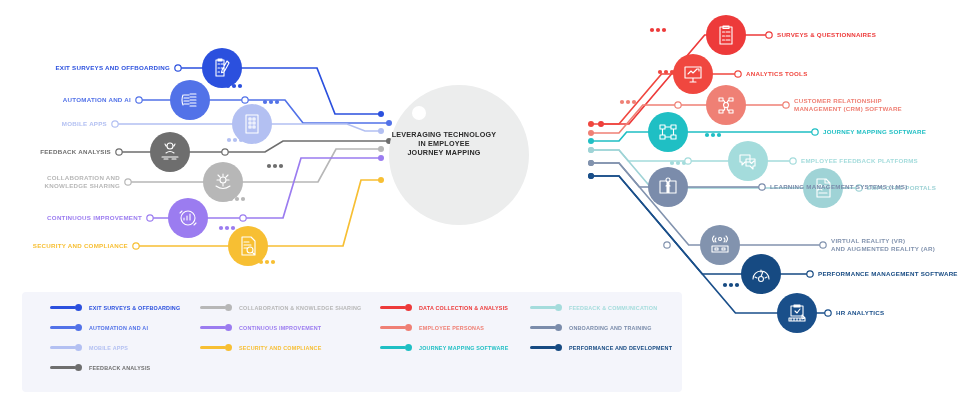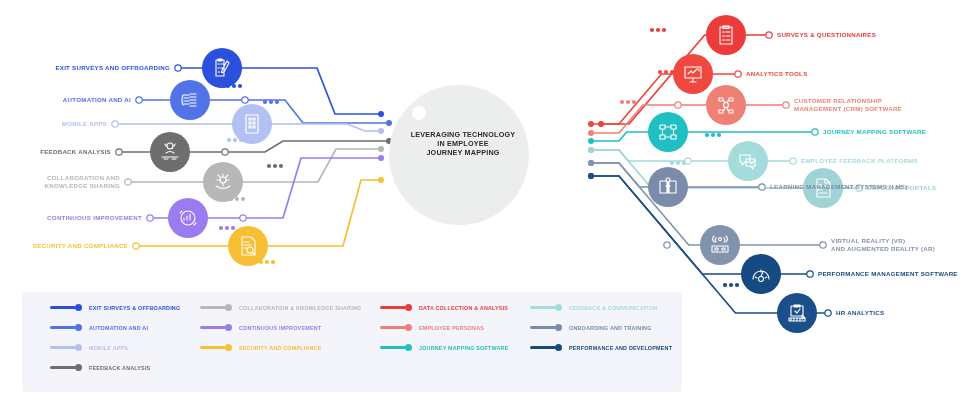--- a/index.html
+++ b/index.html
@@ -16,21 +16,21 @@
     font-size:6.2px;
     letter-spacing:0.25px;
     line-height:7.6px;
     white-space:pre-line;
   }
   .lbl.right{text-align:left;}
   .lbl.left{text-align:right;}
 
   .center-text{
     position:absolute;
-    left:403px;top:130px;width:120px;
+    left:384px;top:130px;width:120px;
     text-align:center;
     font-size:7.2px;
     font-weight:bold;
     line-height:9.2px;
     color:#2b2b2b;
     letter-spacing:0.2px;
     white-space:pre-line;
   }
 
   #legend{

